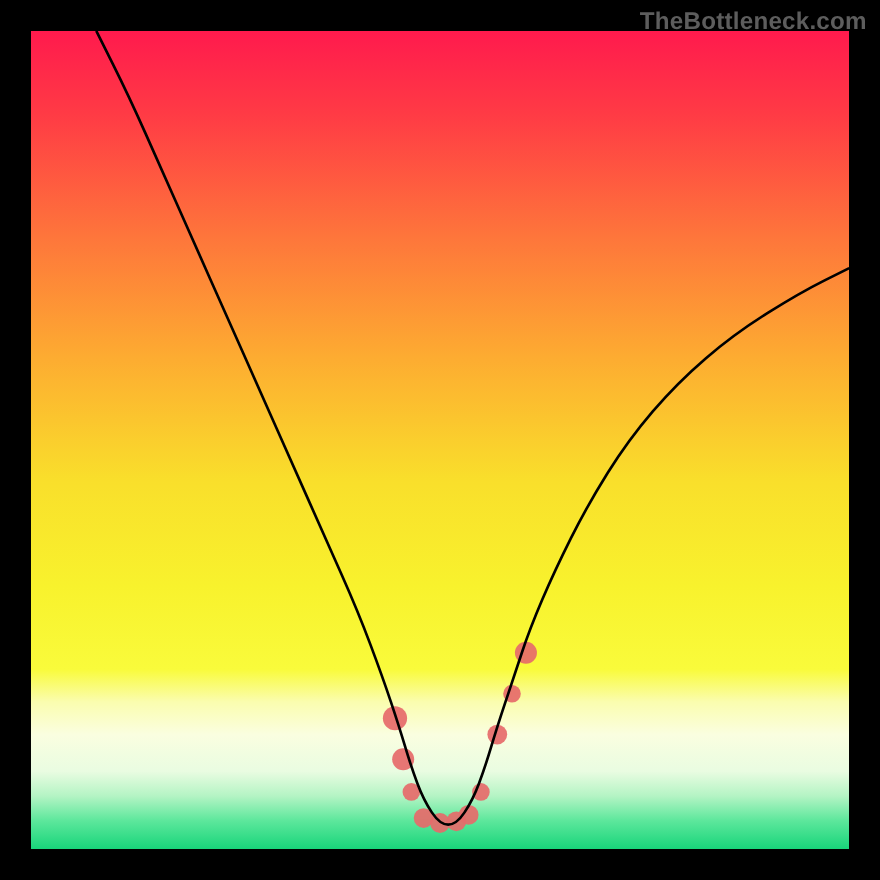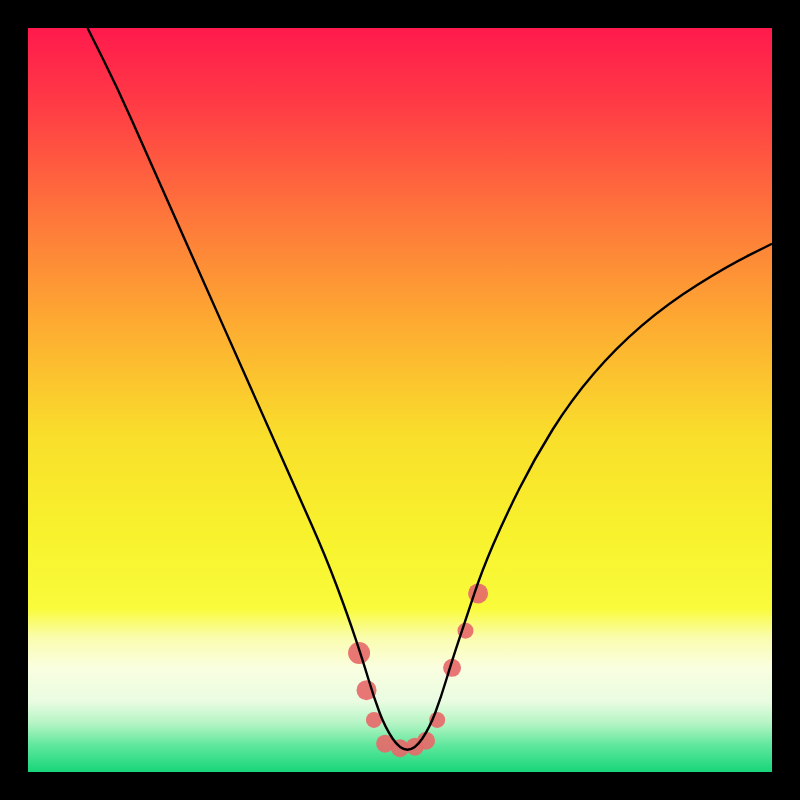--- a/index.html
+++ b/index.html
@@ -36,20 +36,21 @@
     color: #5d5d5d;
     letter-spacing: 0.2px;
   }
   svg { display: block; }
 </style>
 </head>
 <body>
 
 <div class="frame">
 
+  <div class="watermark">TheBottleneck.com</div>
 
   <div class="plot">
     <svg id="chart-svg" width="744" height="744" viewBox="0 0 744 744">
       <defs>
         <linearGradient id="bg-grad" x1="0" y1="0" x2="0" y2="1">
             <stop offset="0%" stop-color="#ff1a4d"></stop>
             <stop offset="10%" stop-color="#ff3a45"></stop>
             <stop offset="25%" stop-color="#fe753b"></stop>
             <stop offset="40%" stop-color="#fdac31"></stop>
             <stop offset="55.00000000000001%" stop-color="#f9df2b"></stop>

